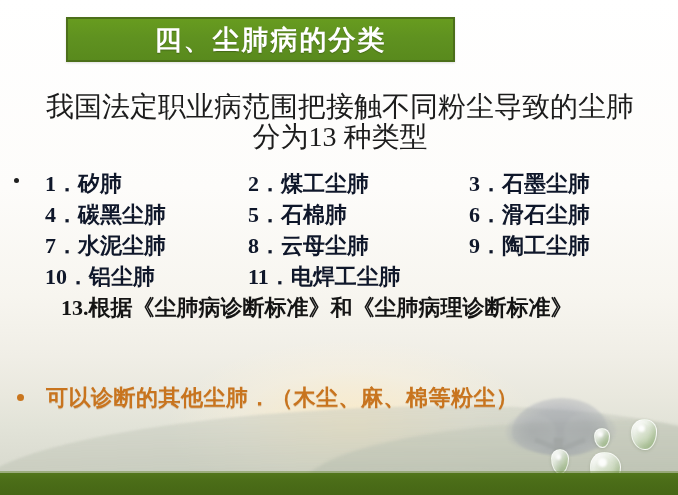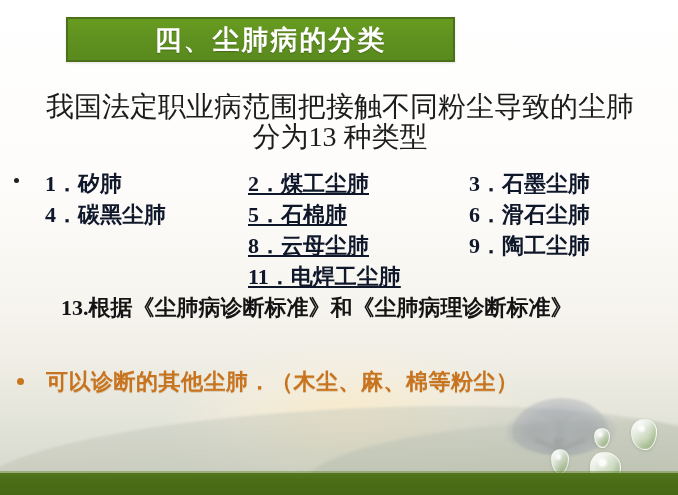--- a/index.html
+++ b/index.html
@@ -222,38 +222,38 @@
   }
   .cell {
     position: absolute;
     color: #0f172a;
     font-size: 22px;
     font-weight: bold;
     font-family: "Liberation Serif", "DejaVu Serif", serif;
     white-space: nowrap;
   }
   .col-1 { left: 45px; }
-  .col-2 { left: 248px; text-decoration: underline; }
+  .col-2 { left: 248px; }
   .col-3 { left: 469px; font-family: Liberation Serif, serif; }
   .row-full {
     position: absolute;
     left: 45px;
     color: #141414;
     font-size: 22px;
     font-weight: bold;
     font-family: "Liberation Serif", "DejaVu Serif", serif;
     white-space: nowrap;
     margin-left: 16px;
   }
 
   
   .footer-line {
     position: absolute;
     left: 0;
-    top: 367px;
+    top: 383px;
     width: 600px;
     height: 30px;
     text-align: right;
   }
   .footer-bullet {
     position: absolute;
     left: 17px;
     top: 11px;
     width: 7px;
     height: 7px;
@@ -314,25 +314,27 @@
       <span class="cell col-3">3．石墨尘肺</span>
     </div>
 
     <div class="list-row">
       <span class="cell col-1">4．碳黑尘肺</span>
       <span class="cell col-2">5．石棉肺</span>
       <span class="cell col-3">6．滑石尘肺</span>
     </div>
 
     <div class="list-row">
+      <span class="cell col-1">7．水泥尘肺</span>
       <span class="cell col-2">8．云母尘肺</span>
       <span class="cell col-3">9．陶工尘肺</span>
     </div>
 
     <div class="list-row">
+      <span class="cell col-1">10．铝尘肺</span>
       <span class="cell col-2">11．电焊工尘肺</span>
     </div>
 
     <div class="list-row">
       <span class="row-full">13.根据《尘肺病诊断标准》和《尘肺病理诊断标准》</span>
     </div>
 
   </div>
 
   <div class="footer-line">

